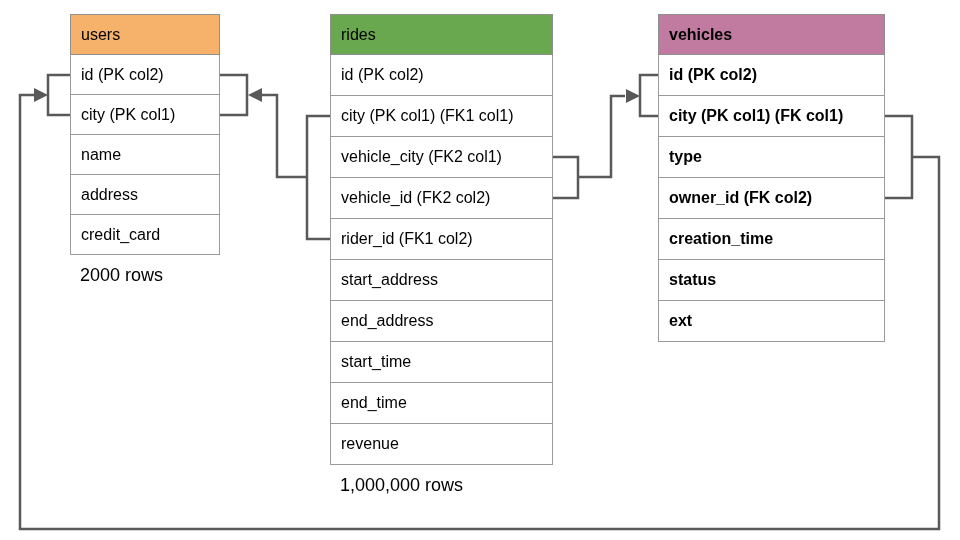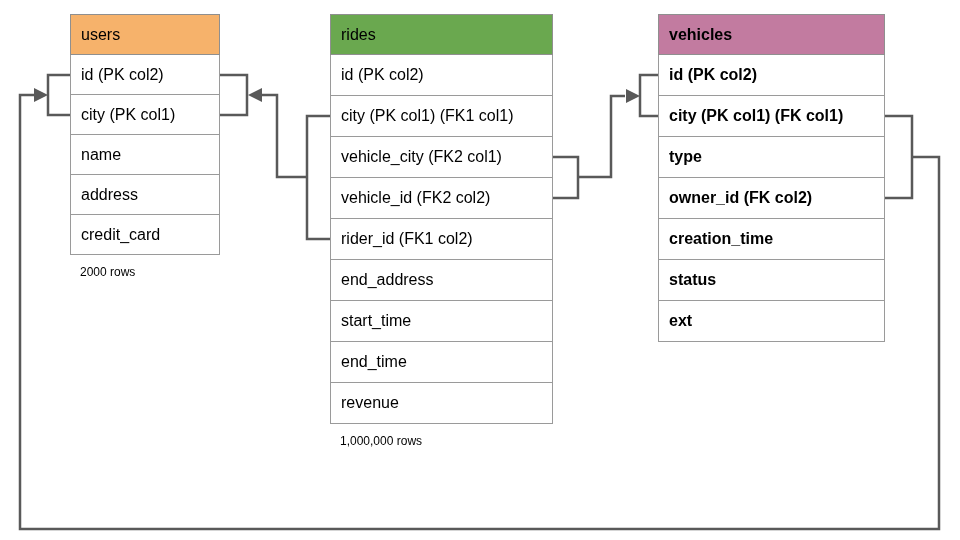--- a/index.html
+++ b/index.html
@@ -29,21 +29,21 @@
     border-top: none;
     padding: 0 10px;
     font-size: 16px;
     color: #000000;
     display: flex; align-items: center;
     background: #ffffff;
   }
   .tbl-caption {
     margin-top: 10px;
     padding-left: 10px;
-    font-size: 12px;
+    font-size: 18px;
     color: #000000;
   }
   #table-users   { left: 70px;  top: 14px; width: 150px; }
   #table-users .tbl-row { height: 40px; }
   #table-rides   { left: 330px; top: 14px; width: 223px; }
   #table-rides .tbl-row { height: 41px; }
   #table-vehicles{ left: 658px; top: 14px; width: 227px; font-weight: bold; }
   #table-vehicles .tbl-row { height: 41px; }
 </style>
 </head>
@@ -88,20 +88,21 @@
   </div>
 
   <div class="db-table" id="table-rides">
     <div class="tbl-header" style="background: rgb(106, 168, 79);">rides</div>
     <div class="tbl-rows">
         <div class="tbl-row">id (PK col2)</div>
         <div class="tbl-row">city (PK col1) (FK1 col1)</div>
         <div class="tbl-row">vehicle_city (FK2 col1)</div>
         <div class="tbl-row">vehicle_id (FK2 col2)</div>
         <div class="tbl-row">rider_id (FK1 col2)</div>
+        <div class="tbl-row">start_address</div>
         <div class="tbl-row">end_address</div>
         <div class="tbl-row">start_time</div>
         <div class="tbl-row">end_time</div>
         <div class="tbl-row">revenue</div>
       </div>
     <div class="tbl-caption">1,000,000 rows</div>
   </div>
 
   <div class="db-table" id="table-vehicles">
     <div class="tbl-header" style="background: rgb(194, 123, 160);">vehicles</div>

